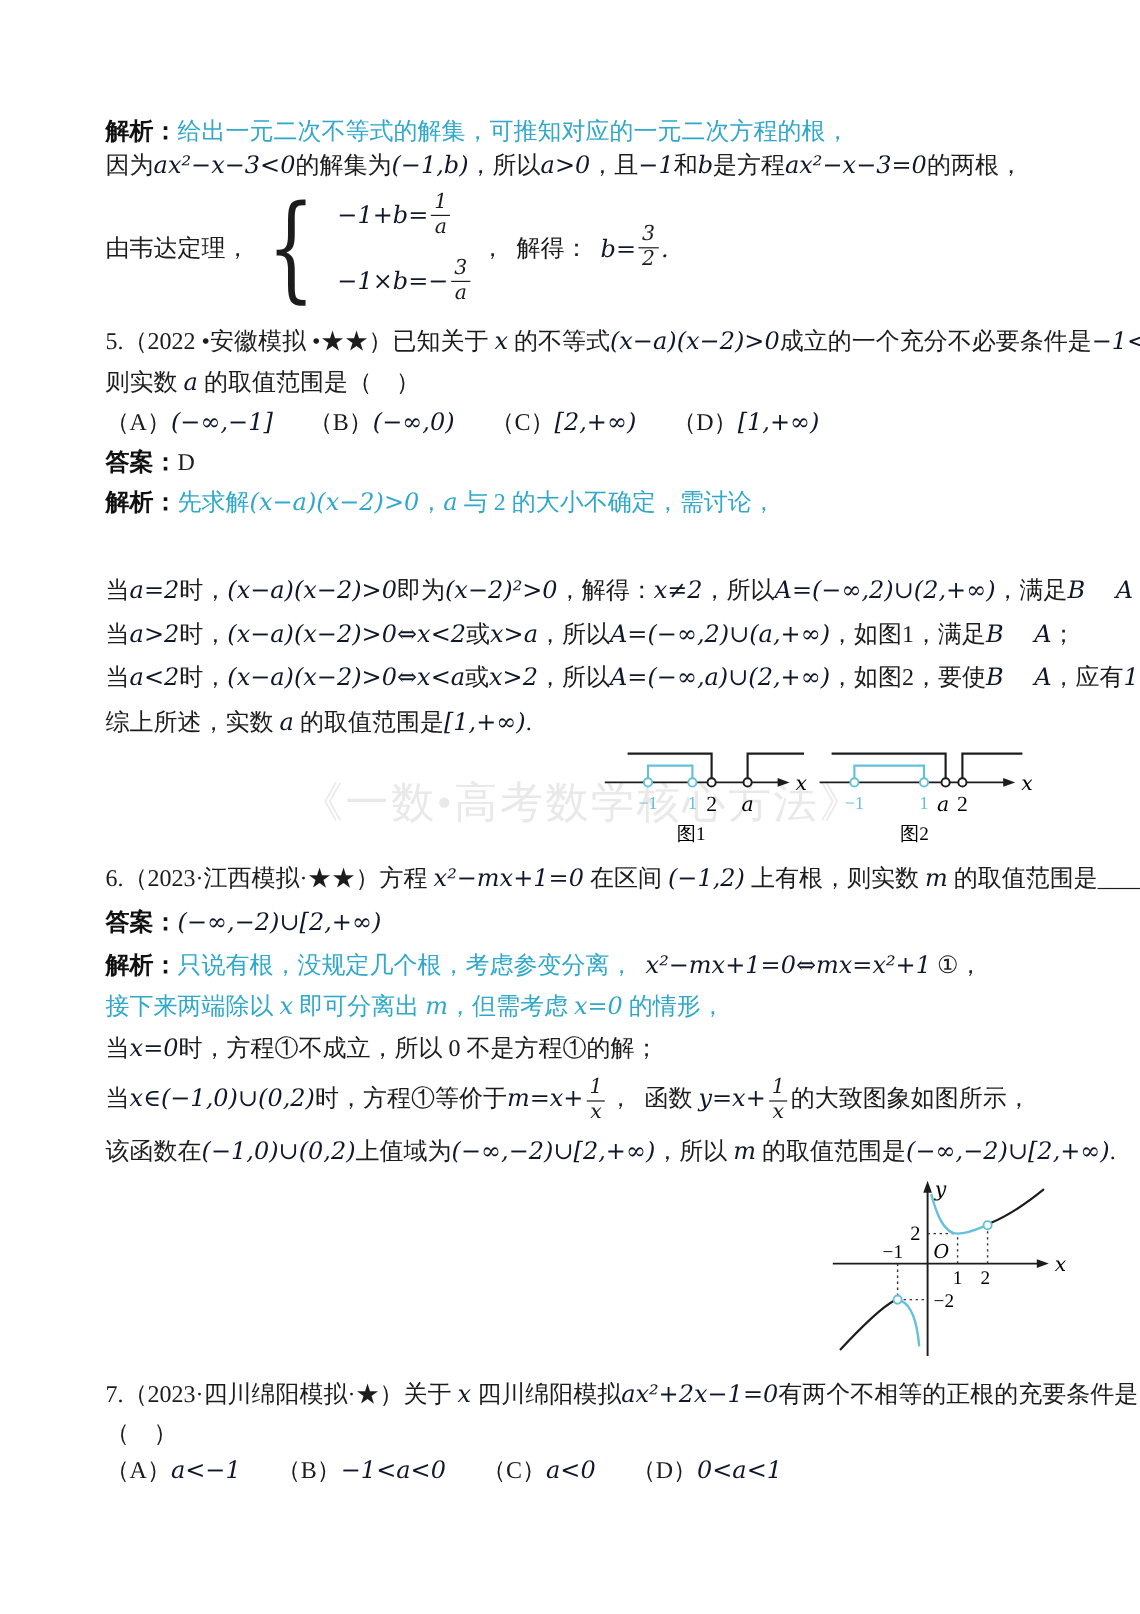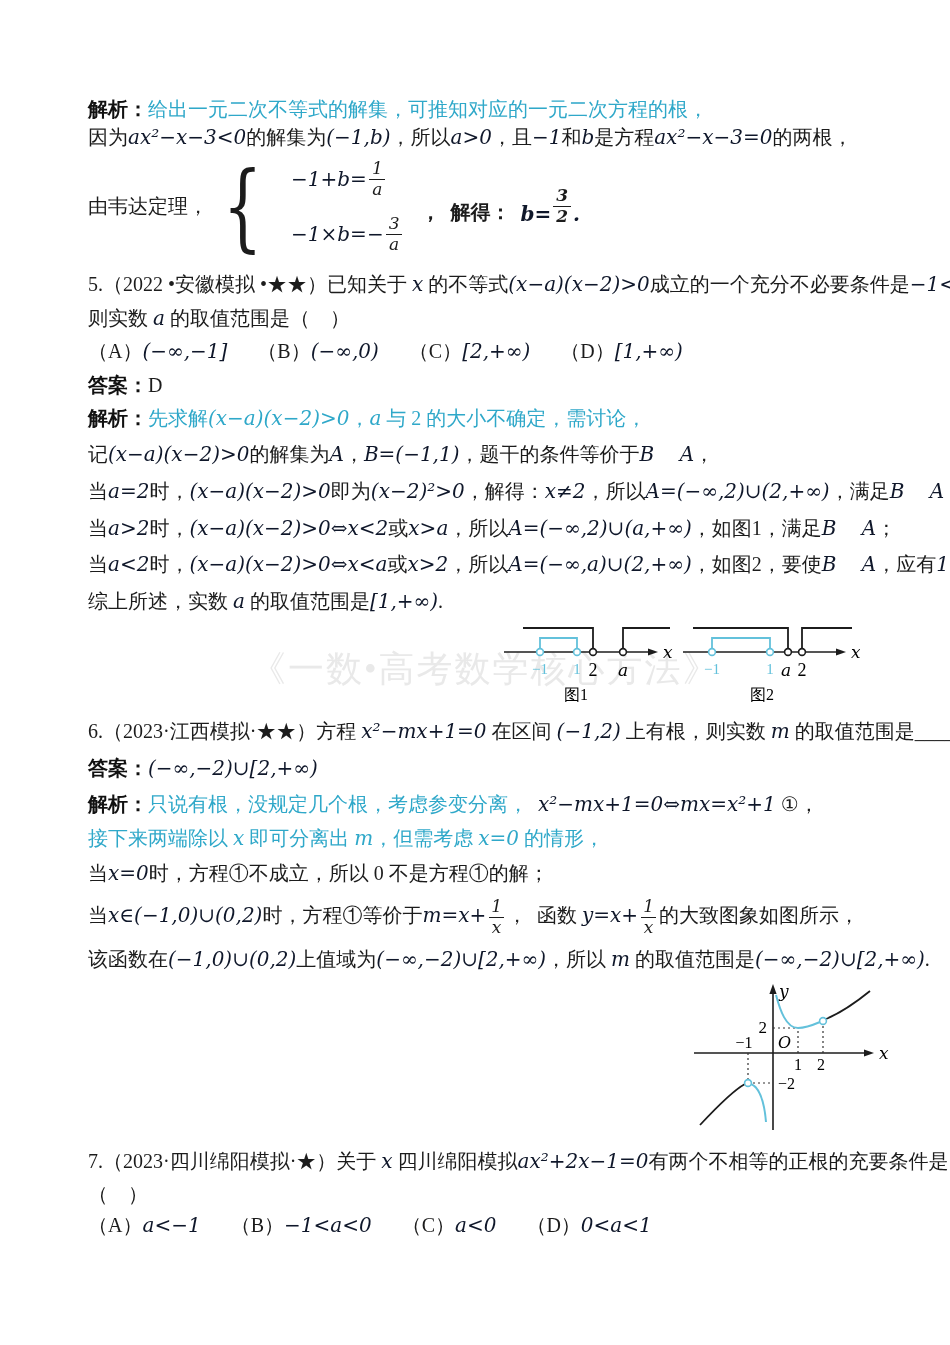--- a/index.html
+++ b/index.html
@@ -13,23 +13,23 @@
   .r-m{font-family:"DejaVu Serif",serif;font-style:italic;color:#0f172a;}
   .r-mt{font-family:"DejaVu Serif",serif;font-style:italic;color:#2fa8c9;}
   .frac{display:inline-flex;flex-direction:column;align-items:center;vertical-align:middle;
         line-height:1.05;margin:0 2px;font-family:"DejaVu Serif",serif;font-style:italic;font-size:17px;}
   .frac .num{padding:0 3px 1px;}
   .frac .den{border-top:1.4px solid #1c1c1c;padding:1px 3px 0;}
   
   .vieta{display:flex;align-items:center;}
   .vieta .brace{font-family:"DejaVu Serif",serif;font-weight:200;font-size:96px;line-height:0.85;
         transform:scaleX(0.65);margin:0 0 0 4px;}
-  .eqcol{display:flex;flex-direction:column;gap:16px;margin-left:18px;}
+  .eqcol{display:flex;flex-direction:column;gap:16px;margin-left:8px;}
   .eqrow{display:flex;align-items:center;}
-  .vmid{display:flex;align-items:flex-end;margin-left:16px;font-weight:bold;}
+  .vmid{display:flex;align-items:center;margin-left:6px;}
   .vlead{display:flex;}
   
   .watermark{position:absolute;left:250px;top:645px;font-size:36px;letter-spacing:2px;
         color:#e9e9e9;z-index:1;font-family:"Liberation Serif",serif;white-space:nowrap;text-align:center;}
   .fig{position:absolute;z-index:2;}
   svg text{font-family:"Liberation Serif",serif;}
   svg .it{font-family:"DejaVu Serif",serif;font-style:italic;}
 </style>
 </head>
 <body>
@@ -71,21 +71,20 @@
         </span>
         <span class="r-m">.</span>
       </span>
   </div>
 
   <div class="line" style="top:271px"><span class="r-cn">5.（2022 •安徽模拟 •★★）已知关于 </span><span class="r-m">x</span><span class="r-cn"> 的不等式</span><span class="r-m">(x−a)(x−2)&gt;0</span><span class="r-cn">成立的一个充分不必要条件是</span><span class="r-m">−1&lt;x&lt;1</span></div>
   <div class="line" style="top:305px"><span class="r-cn">则实数 </span><span class="r-m">a</span><span class="r-cn"> 的取值范围是（ ）</span></div>
   <div class="line" style="top:338px"><span class="r-cn">（A）</span><span class="r-m">(−∞,−1]</span><span class="r-cn">  </span><span class="r-cn">（B）</span><span class="r-m">(−∞,0)</span><span class="r-cn">  </span><span class="r-cn">（C）</span><span class="r-m">[2,+∞)</span><span class="r-cn">  </span><span class="r-cn">（D）</span><span class="r-m">[1,+∞)</span></div>
   <div class="line" style="top:372px"><span class="r-b">答案：</span><span class="r-cn">D</span></div>
   <div class="line" style="top:405px"><span class="r-b">解析：</span><span class="r-teal">先求解</span><span class="r-mt">(x−a)(x−2)&gt;0</span><span class="r-teal">，</span><span class="r-mt">a</span><span class="r-teal"> 与 2 的大小不确定，需讨论，</span></div>
-  <div class="line" style="top:441px"><span class="r-cn">记</span><span class="r-m">(x−a)(x−2)&gt;0</span><span class="r-cn">的解集为</span><span class="r-m">A</span><span class="r-cn">，</span><span class="r-m">B=(−1,1)</span><span class="r-cn">，题干的条件等价于</span><span class="r-m">B&nbsp;&nbsp;&nbsp;&nbsp;A</span><span class="r-cn">，</span></div>
   <div class="line" style="top:478px"><span class="r-cn">当</span><span class="r-m">a=2</span><span class="r-cn">时，</span><span class="r-m">(x−a)(x−2)&gt;0</span><span class="r-cn">即为</span><span class="r-m">(x−2)²&gt;0</span><span class="r-cn">，解得：</span><span class="r-m">x≠2</span><span class="r-cn">，所以</span><span class="r-m">A=(−∞,2)∪(2,+∞)</span><span class="r-cn">，满足</span><span class="r-m">B&nbsp;&nbsp;&nbsp;&nbsp;A</span><span class="r-cn">；</span></div>
   <div class="line" style="top:515px"><span class="r-cn">当</span><span class="r-m">a&gt;2</span><span class="r-cn">时，</span><span class="r-m">(x−a)(x−2)&gt;0⇔x&lt;2</span><span class="r-cn">或</span><span class="r-m">x&gt;a</span><span class="r-cn">，所以</span><span class="r-m">A=(−∞,2)∪(a,+∞)</span><span class="r-cn">，如图1，满足</span><span class="r-m">B&nbsp;&nbsp;&nbsp;&nbsp;A</span><span class="r-cn">；</span></div>
   <div class="line" style="top:551px"><span class="r-cn">当</span><span class="r-m">a&lt;2</span><span class="r-cn">时，</span><span class="r-m">(x−a)(x−2)&gt;0⇔x&lt;a</span><span class="r-cn">或</span><span class="r-m">x&gt;2</span><span class="r-cn">，所以</span><span class="r-m">A=(−∞,a)∪(2,+∞)</span><span class="r-cn">，如图2，要使</span><span class="r-m">B&nbsp;&nbsp;&nbsp;&nbsp;A</span><span class="r-cn">，应有</span><span class="r-m">1≤a&lt;2</span></div>
   <div class="line" style="top:588px"><span class="r-cn">综上所述，实数 </span><span class="r-m">a</span><span class="r-cn"> 的取值范围是</span><span class="r-m">[1,+∞)</span><span class="r-cn">.</span></div>
 
   <svg class="fig" style="left:498px;top:606px" width="180" height="100" viewBox="0 0 180 100">
     <line x1="6" y1="46" x2="152" y2="46" stroke="#1c1c1c" stroke-width="1.6"></line>
     <polygon points="160,46 150,42.4 150,49.6" fill="#1c1c1c"></polygon>
     <text class="it" x="165" y="52" font-size="17">x</text>
     <polyline points="25,22 95,22 95,46" fill="none" stroke="#1c1c1c" stroke-width="1.8"></polyline>

